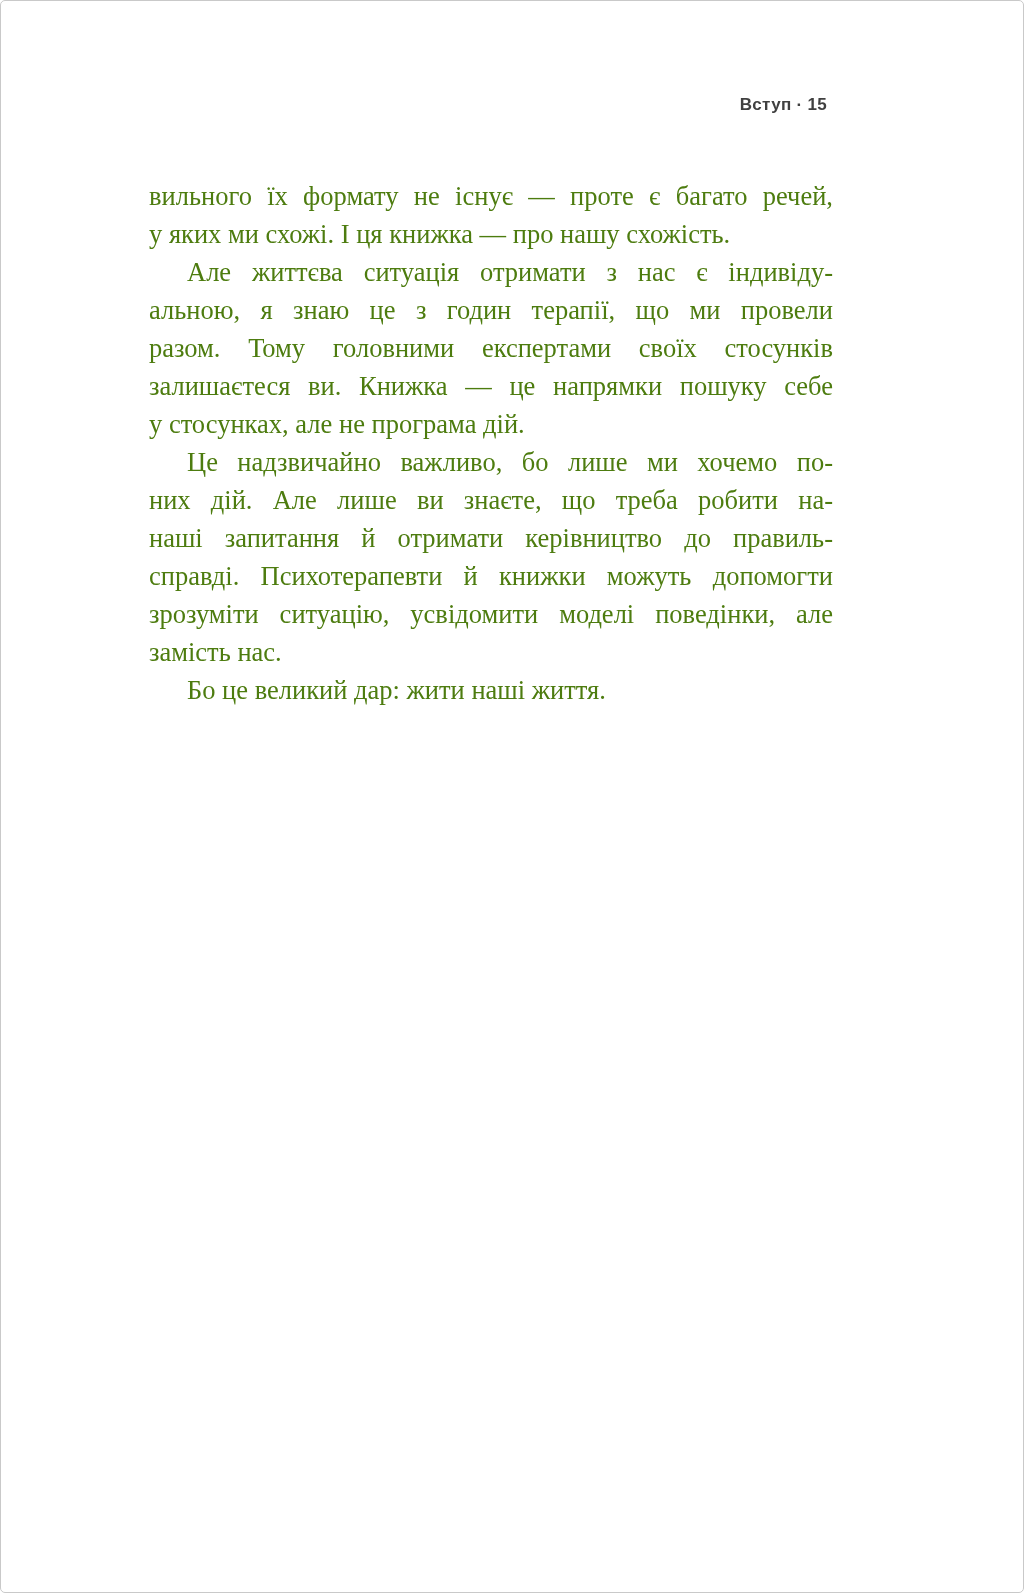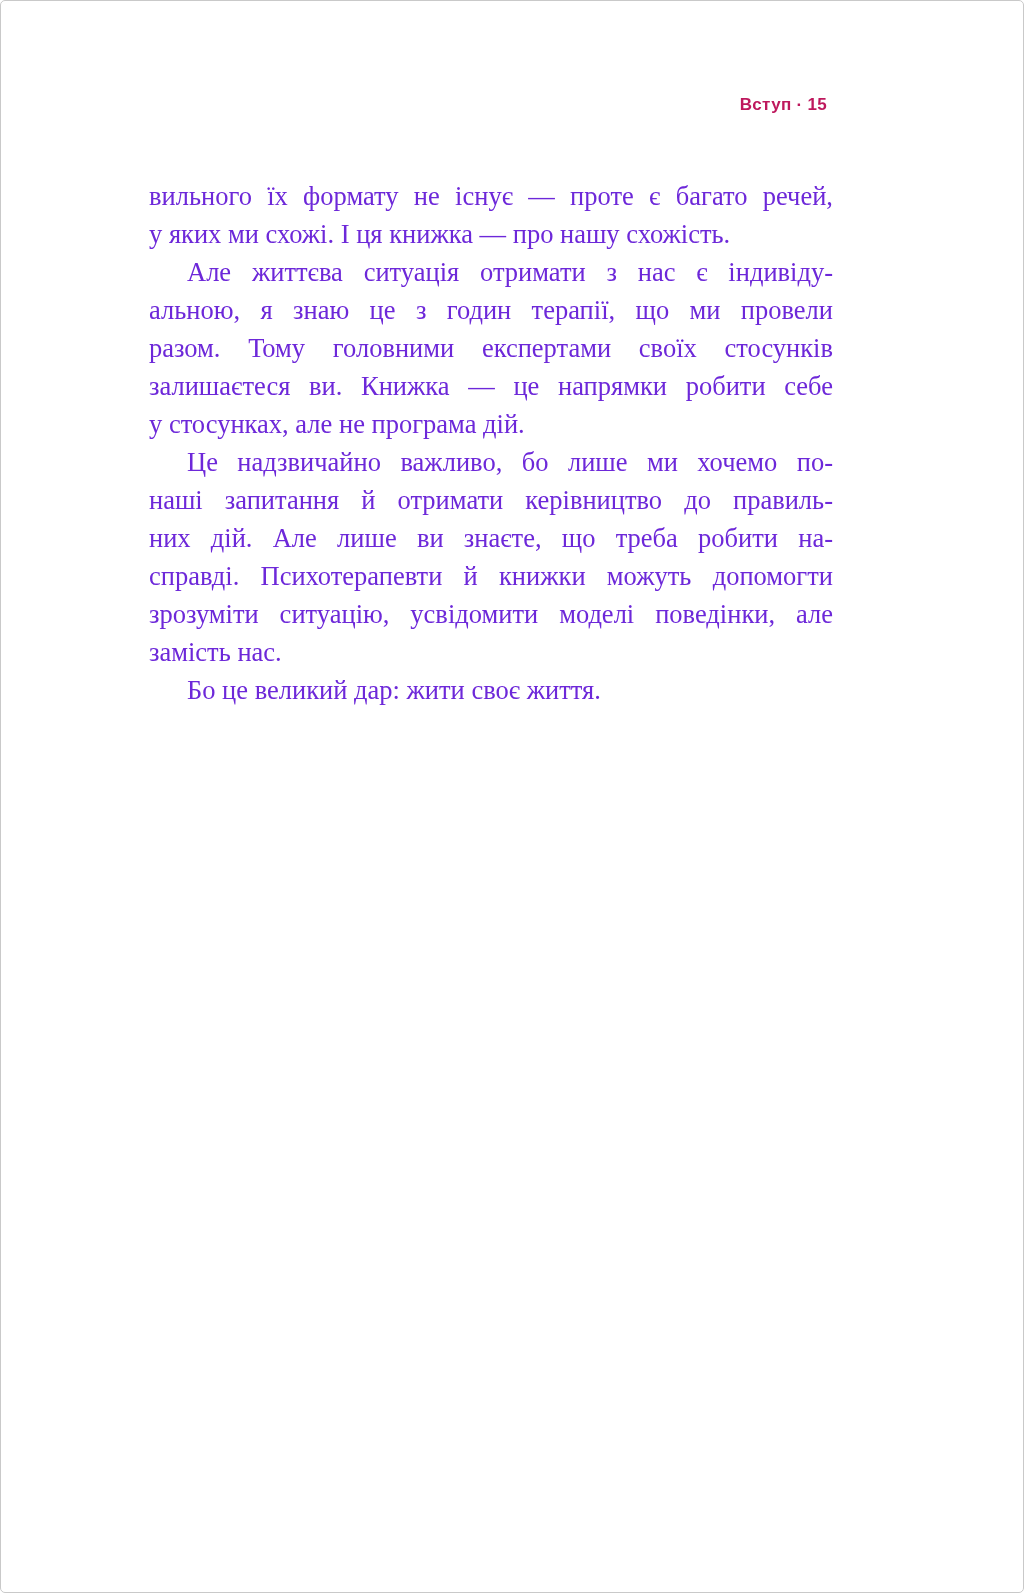--- a/index.html
+++ b/index.html
@@ -18,31 +18,31 @@
     overflow: hidden;
   }
   .running-header {
     position: absolute;
     top: 94px;
     right: 196px;
     font-family: "Liberation Sans", sans-serif;
     font-size: 17px;
     font-weight: bold;
     letter-spacing: 0.3px;
-    color: #be185d;
+    color: #404040;
   }
   .text-block {
     position: absolute;
     left: 148px;
     top: 176px;
     width: 684px;
     font-family: "Liberation Serif", "DejaVu Serif", serif;
     font-size: 26.5px;
     line-height: 38px;
-    color: #6d28d9;
+    color: #4d7c0f;
   }
   .paragraph {
     margin: 0;
     padding: 0;
   }
   .line {
     text-align: justify;
     text-align-last: justify;
     white-space: normal;
   }
@@ -60,28 +60,28 @@
   <div class="running-header">Вступ · 15</div>
   <div class="text-block">
       <div class="paragraph">
         <div class="line">вильного їх формату не існує — проте є багато речей,</div>
         <div class="line last">у яких ми схожі. І ця книжка — про нашу схожість.</div>
       </div>
       <div class="paragraph indent">
         <div class="line">Але життєва ситуація отримати з нас є індивіду-</div>
         <div class="line">альною, я знаю це з годин терапії, що ми провели</div>
         <div class="line">разом. Тому головними експертами своїх стосунків</div>
-        <div class="line">залишаєтеся ви. Книжка — це напрямки робити себе</div>
+        <div class="line">залишаєтеся ви. Книжка — це напрямки пошуку себе</div>
         <div class="line last">у стосунках, але не програма дій.</div>
       </div>
       <div class="paragraph indent">
         <div class="line">Це надзвичайно важливо, бо лише ми хочемо по-</div>
+        <div class="line">них дій. Але лише ви знаєте, що треба робити на-</div>
         <div class="line">наші запитання й отримати керівництво до правиль-</div>
-        <div class="line">них дій. Але лише ви знаєте, що треба робити на-</div>
         <div class="line">справді. Психотерапевти й книжки можуть допомогти</div>
         <div class="line">зрозуміти ситуацію, усвідомити моделі поведінки, але</div>
         <div class="line last">замість нас.</div>
       </div>
       <div class="paragraph indent">
-        <div class="line last">Бо це великий дар: жити своє життя.</div>
+        <div class="line last">Бо це великий дар: жити наші життя.</div>
       </div>
     </div>
 </div>
 
 </body></html>

